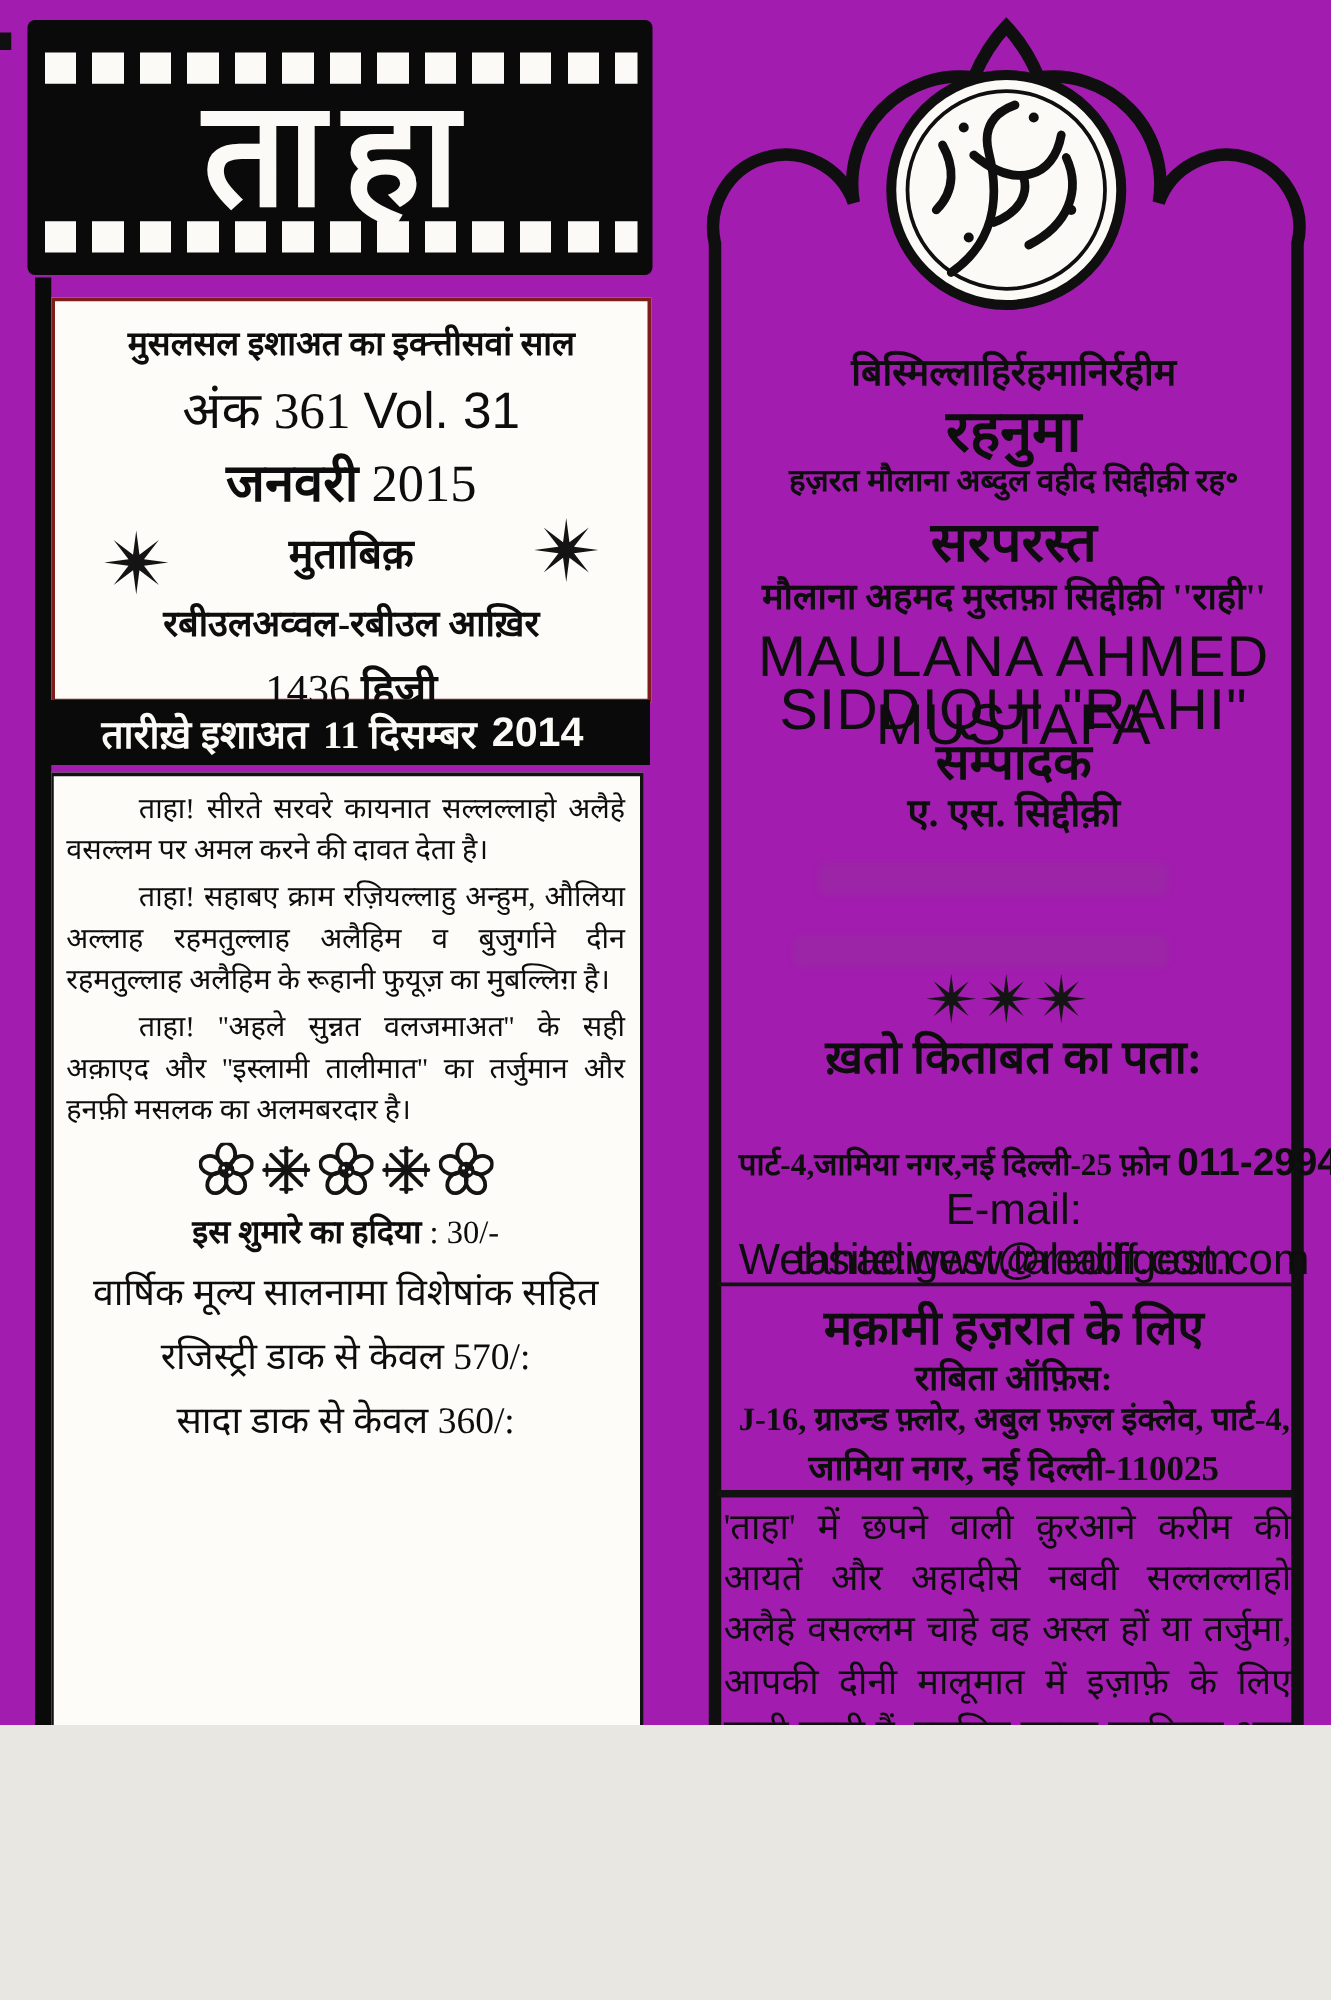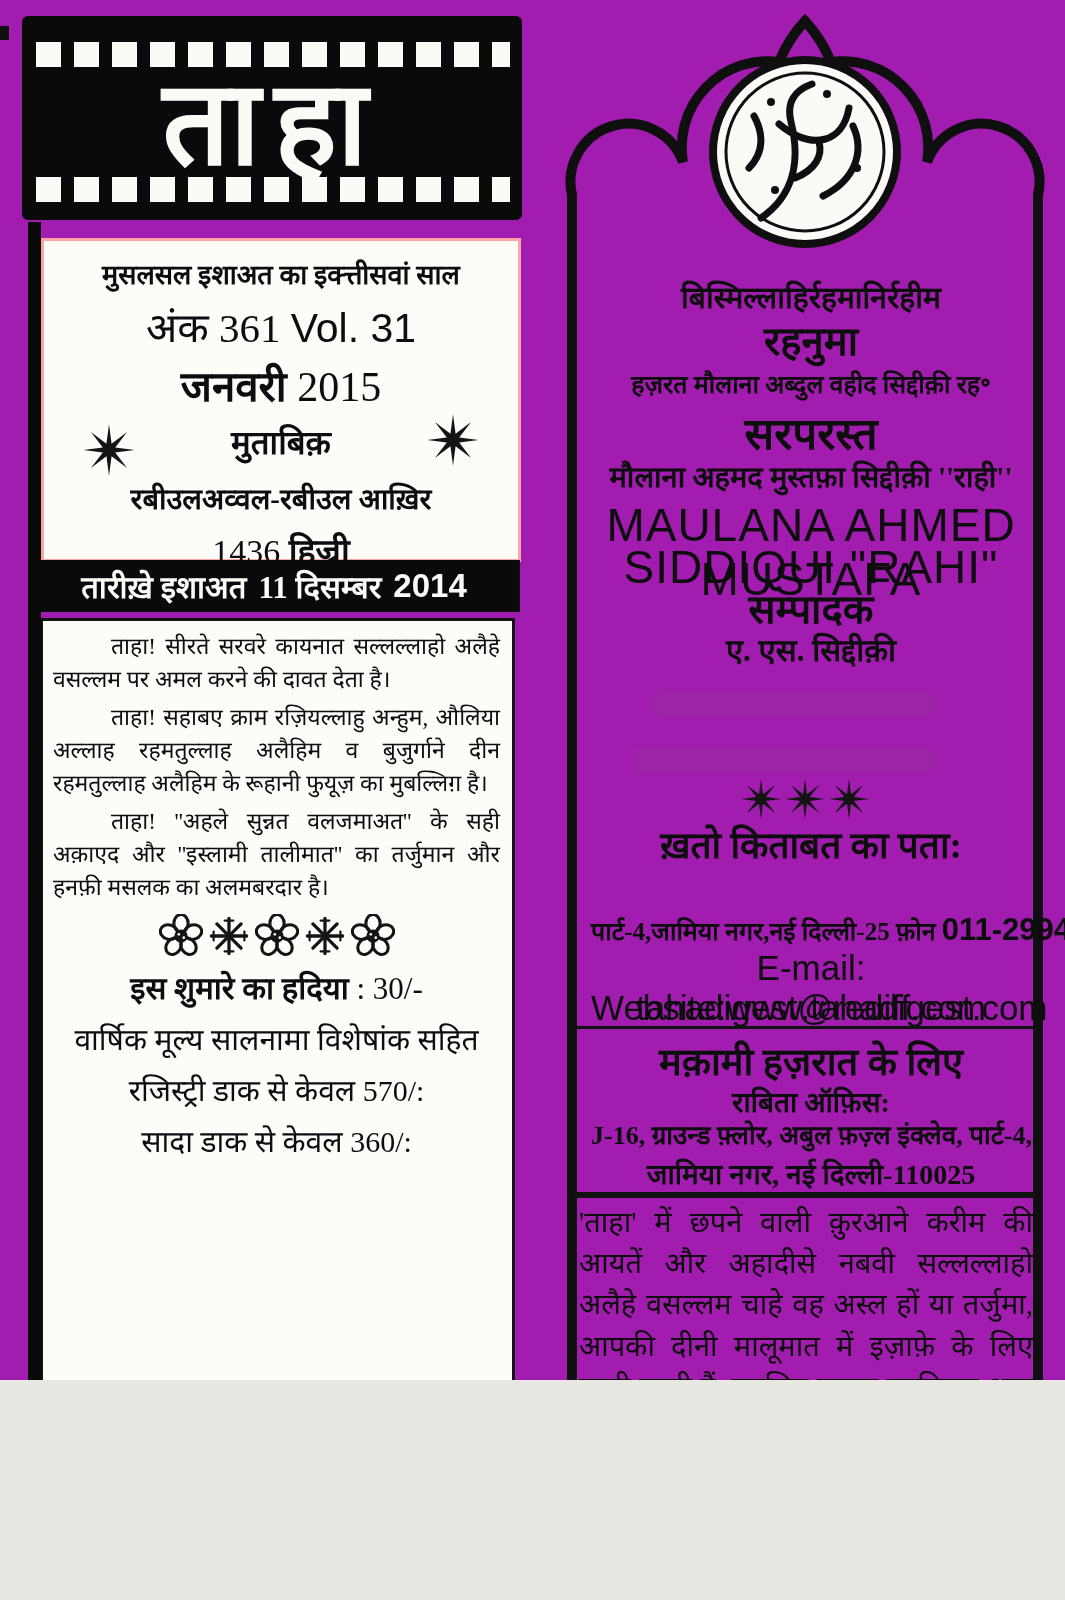--- a/index.html
+++ b/index.html
@@ -19,21 +19,21 @@
   }
   .sprocket-top{top:26px;}
   .sprocket-bottom{bottom:18px;}
   .masthead-title{
     position:absolute; left:0; right:0; top:44px; text-align:center;
     color:#fbfaf6; font-size:118px; font-weight:700; letter-spacing:14px; line-height:1.1;
   }
   .left-bar{position:absolute; left:28px; top:222px; width:13px; height:1270px; background:#0a0a0a;}
   .issue-box{
     position:absolute; left:41px; top:238px; width:474px; height:318px;
-    background:#fdfcf9; border:3px solid #fca5a5; text-align:center;
+    background:#fdfcf9; border:3px solid #7f1d1d; text-align:center;
   }
   .issue-line1{font-size:27px; font-weight:700; margin-top:14px;}
   .issue-line2{font-size:41px; margin-top:6px;}
   .issue-line2 .vol{font-family:"Liberation Sans",sans-serif;}
   .issue-line3{font-size:42px; margin-top:2px;}
   .issue-line3 .b{font-weight:700;}
   .mutabiq-row{position:relative; margin-top:6px; font-size:33px; font-weight:700;}
   .star-left{position:absolute; left:38px; top:4px;}
   .star-right{position:absolute; right:38px; top:-6px;}
   .hijri-months{font-size:29px; font-weight:600; margin-top:14px;}
@@ -47,29 +47,29 @@
   .date-bar .yr{font-family:"Liberation Sans",sans-serif; font-weight:700; font-size:33px;}
   .body-box{
     position:absolute; left:41px; top:618px; width:474px; height:870px;
     border:3px solid #121212; border-left-width:2px; background:#fdfcf9;
     box-sizing:border-box; padding:10px 12px 0 10px;
   }
   .body-box p{
     margin:0 0 6px 0; font-size:23px; line-height:1.42; text-align:justify; text-indent:58px;
   }
   .orn-row{display:flex; justify-content:center; gap:4px; margin:10px 0 8px 0;}
-  .price-hadiya{text-align:center; font-size:31px; margin-top:6px;}
+  .price-hadiya{text-align:center; font-size:26px; margin-top:6px;}
   .price-hadiya .b{font-weight:700;}
   .price-line{text-align:center; font-size:30px; margin-top:10px;}
   
   .right-col{position:absolute; left:565px; top:0; width:480px; height:1516px;}
   .arch-svg{position:absolute; left:0; top:0; width:480px; height:1516px;}
   .rc-text{position:absolute; left:14px; right:14px; text-align:center;margin-left:12px;}
   .bismillah{top:276px; font-size:30px; font-weight:700;}
-  .rahnuma-title{top:312px; font-size:40px; font-weight:700;}
+  .rahnuma-title{top:312px; font-size:46px; font-weight:700;}
   .rahnuma-name{top:366px; font-size:25px; font-weight:600;}
   .sarparast-title{top:402px; font-size:44px; font-weight:700;}
   .sarparast-name{top:456px; font-size:29px; font-weight:600;}
   .en-name{font-family:"Liberation Sans",sans-serif; font-size:46px; letter-spacing:1px;}
   .en1{top:498px;}
   .en2{top:540px;}
   .editor-title{top:580px; font-size:40px; font-weight:700;}
   .editor-name{top:628px; font-size:31px; font-weight:600;}
   .ghost{position:absolute; background:rgba(110,110,110,.12); filter:blur(3px); border-radius:6px;}
   .stars-row{position:absolute; left:0; right:0; top:778px; display:flex; justify-content:center; gap:2px;}

